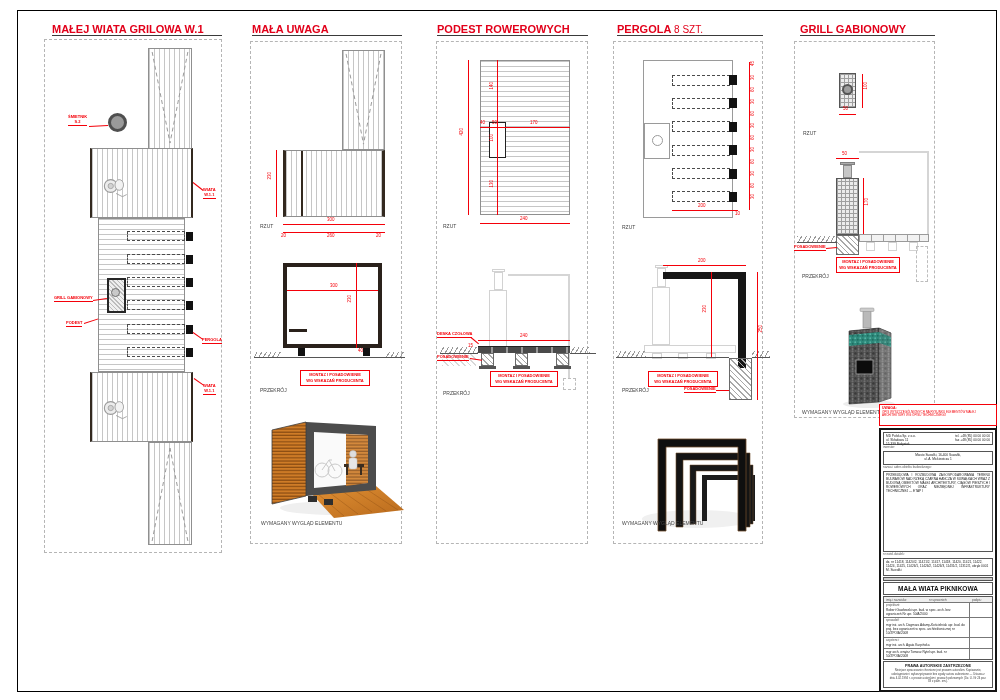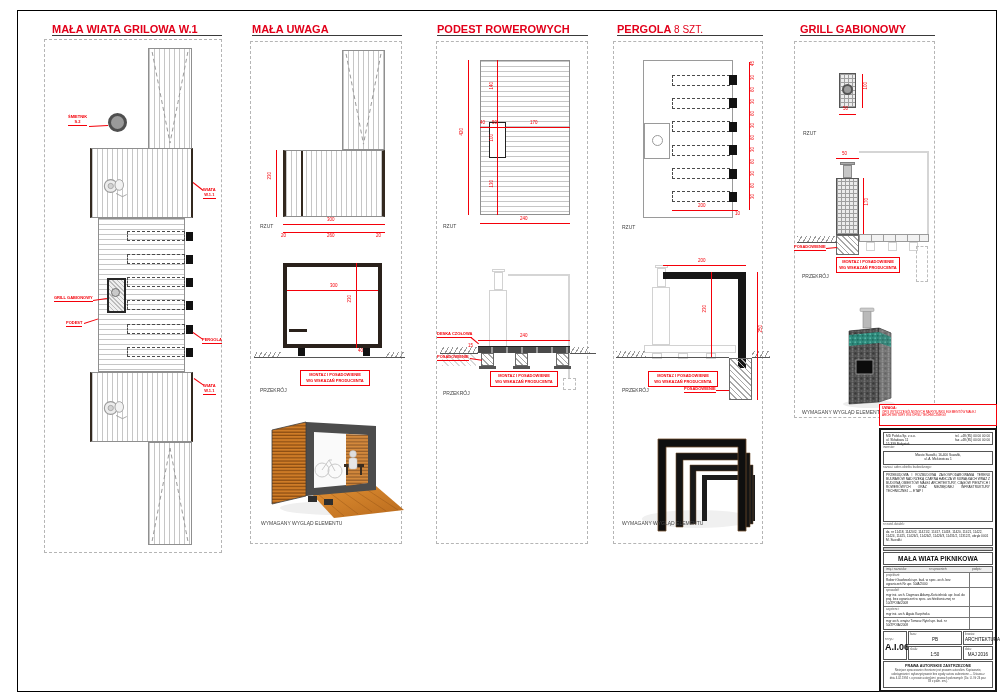--- a/index.html
+++ b/index.html
@@ -66,21 +66,21 @@
 .uwaga{position:absolute;left:879px;top:404px;width:118px;height:22px;border:1px solid var(--dim);background:#fff;padding:1px 2px;color:var(--dim);overflow:hidden}
 .uw1{font-size:3.5px;font-weight:bold;line-height:1.3}
 .uw2{font-size:3px;line-height:1.3}
 </style>
 </head>
 <body>
 
 <div class="sheet">
   <div class="frame" style="left:17px;top:10px;width:980px;height:682px"></div>
 
-  <div class="ptitle" style="left:52px;top:24px">MAŁA WIATA GRILOWA W.1</div>
+  <div class="ptitle" style="left:52px;top:24px">MAŁEJ WIATA GRILOWA W.1</div>
   <div class="trule" style="left:52px;top:35px;width:170px"></div>
   <div class="dbox" style="left:44px;top:39px;width:178px;height:514px"></div>
 
   <div class="vhatch" style="left:148px;top:48px;width:44px;height:101px">
     <svg class="vsvg" viewBox="0 0 40 100" preserveAspectRatio="none">
         <path d="M3,3 L20,95"></path>
         <path d="M37,3 L20,95"></path>
       </svg>
   </div>
   <div class="ring" style="left:108px;top:113px;width:19px;height:19px;border:3px solid #4f4f4f;background:#9a9a9a"></div>
@@ -469,40 +469,18 @@
         </div>
         <div class="tsig"></div>
       </div>
       <div class="trow">
         <div class="tname">
           <div class="t32">mgr arch. wnętrz Tomasz Rytel upr. bud. nr 50/ZPOIA/2008</div>
         </div>
         <div class="tsig"></div>
       </div>
     </div>
-    <div class="meta">
-      <div class="mcell">
-        <div class="tiny">faza:</div>
-        <div class="mval">PB</div>
-      </div>
-      <div class="mcell">
-        <div class="tiny">branża:</div>
-        <div class="mval">ARCHITEKTURA</div>
-      </div>
-      <div class="mcell nrcell">
-        <div class="tiny">nr rys.:</div>
-        <div class="nrval">A.I.06</div>
-      </div>
-      <div class="mcell">
-        <div class="tiny">skala:</div>
-        <div class="mval">1:50</div>
-      </div>
-      <div class="mcell">
-        <div class="tiny">data:</div>
-        <div class="mval">MAJ 2016</div>
-      </div>
-    </div>
     <div class="box footerbox">
       <div class="ftitle">PRAWA AUTORSKIE ZASTRZEŻONE</div>
       <div class="ftext">Niniejsze opracowanie chronione jest prawem autorskim. Kopiowanie, udostępnianie i wykorzystywanie bez zgody autora zabronione — Ustawa z dnia 4.02.1994 r. o prawie autorskim i prawach pokrewnych (Dz. U. Nr 24 poz. 83 z późn. zm.).</div>
     </div>
   </div>
 </div>
 
 </body></html>

